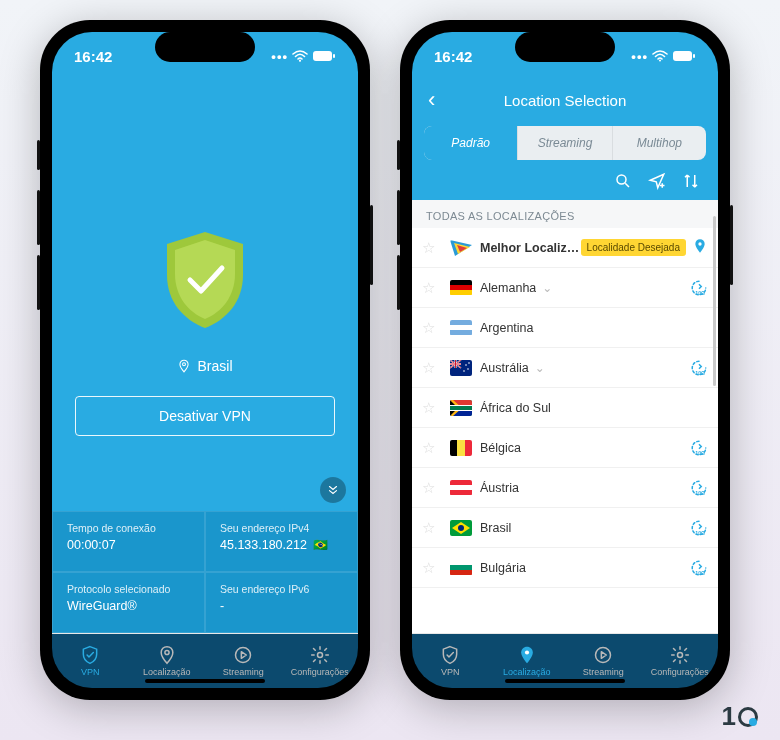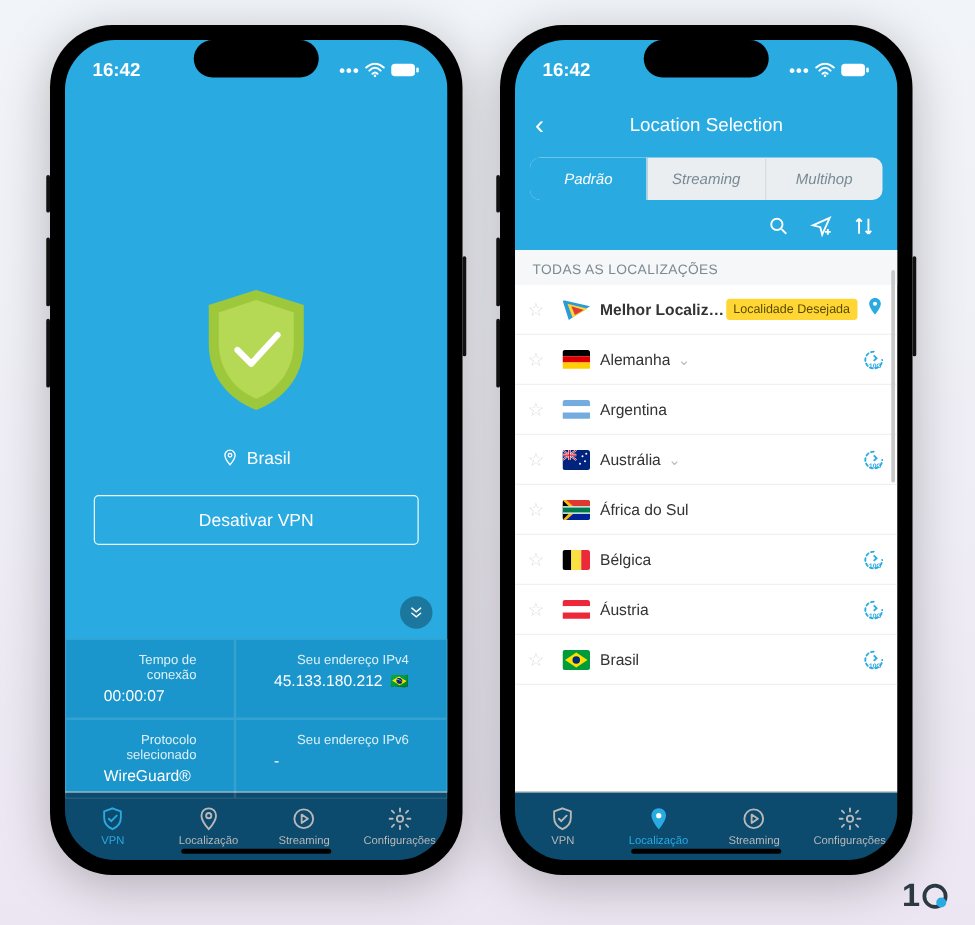--- a/index.html
+++ b/index.html
@@ -23,21 +23,21 @@
   .vpn-main { flex:1; background:#29abe2; display:flex; flex-direction:column; align-items:center; color:#fff; position:relative; }
   .shield-area{ margin-top:150px; display:flex; flex-direction:column; align-items:center;}
   .shield { width:90px; height:100px; position:relative; }
   .shield-outer{ fill:#9ec83b;}
   .shield-inner{ fill:#b5d955;}
   .check{ stroke:#fff; stroke-width:5; fill:none; stroke-linecap:round; stroke-linejoin:round;}
   .loc-row{ margin-top:28px; display:flex; align-items:center; gap:6px; font-size:14px;}
   .btn-outline{ margin-top:22px; border:1.5px solid rgba(255,255,255,.9); color:#fff; background:transparent; width:260px; height:40px; border-radius:4px; font-size:14px; cursor:pointer;}
   .chev-circle{ position:absolute; right:12px; bottom:130px; width:26px; height:26px; border-radius:50%; background:rgba(0,0,0,.3); display:flex; align-items:center; justify-content:center; color:#fff;font-size:14px;}
   .info-grid{ position:absolute; bottom:0; left:0; right:0; height:122px; display:grid; grid-template-columns:1fr 1fr; grid-template-rows:1fr 1fr; background:#1a96cc; }
-  .info-cell{ border:1px solid rgba(255,255,255,.12); padding:10px 30px; color:#fff;text-align:right;}
+  .info-cell{ border:1px solid rgba(255,255,255,.12); padding:10px 14px; color:#fff;}
   .info-label{ font-size:10.5px; color:rgba(255,255,255,.85);}
   .info-val{ font-size:12.5px; margin-top:4px; font-weight:500; display:flex; align-items:center; gap:6px;}
   .flag-dot{ font-size:12px;}
   
   .tabbar{ height:55px; background:#0c4a6e; display:flex; border-top:1px solid #e8e8e8;}
   .tab{ flex:1; display:flex; flex-direction:column; align-items:center; justify-content:center; gap:2px; font-size:9px; color:#b8b8b8; cursor:pointer;}
   .tab.active{ color:#29abe2;}
   .tab svg{ width:20px; height:20px;}
   .home-ind{ position:absolute; bottom:5px; left:50%; transform:translateX(-50%); width:120px; height:4px; background:#000; border-radius:3px; z-index:20;}
   
@@ -384,20 +384,39 @@
           <span class="spacer"></span>
           <span class="tenG">
               <svg viewBox="0 0 24 24">
                 <path d="M12 3a9 9 0 1 0 9 9" fill="none" stroke="#29abe2" stroke-width="2" stroke-linecap="round" stroke-dasharray="3 3"></path>
                 <path d="M12 7l3 3-3 3" fill="none" stroke="#29abe2" stroke-width="2"></path>
                 <text x="7" y="21" font-size="7" fill="#29abe2" font-weight="700">10G</text>
               </svg>
             </span>
         </div>
 
+        <div class="row">
+          <span class="star">☆</span>
+          <span class="flag">
+              <div class="fl">
+                <div style="height:33.3%;background:#fff"></div>
+                <div style="height:33.3%;background:#00966e"></div>
+                <div style="height:33.4%;background:#d62612"></div>
+              </div>
+            </span>
+          <span class="row-name">Bulgária</span>
+          <span class="spacer"></span>
+          <span class="tenG">
+              <svg viewBox="0 0 24 24">
+                <path d="M12 3a9 9 0 1 0 9 9" fill="none" stroke="#29abe2" stroke-width="2" stroke-linecap="round" stroke-dasharray="3 3"></path>
+                <path d="M12 7l3 3-3 3" fill="none" stroke="#29abe2" stroke-width="2"></path>
+                <text x="7" y="21" font-size="7" fill="#29abe2" font-weight="700">10G</text>
+              </svg>
+            </span>
+        </div>
 
       </div>
       <div class="tabbar">
         <div class="tab">
           <svg viewBox="0 0 24 24">
               <path d="M12 2l8 3v6c0 5-3.5 9-8 11-4.5-2-8-6-8-11V5z" fill="none" stroke="currentColor" stroke-width="1.8"></path>
               <path d="M8.5 12l2.3 2.3L16 9" fill="none" stroke="currentColor" stroke-width="1.8" stroke-linecap="round"></path>
             </svg>
           <span>VPN</span>
         </div>

